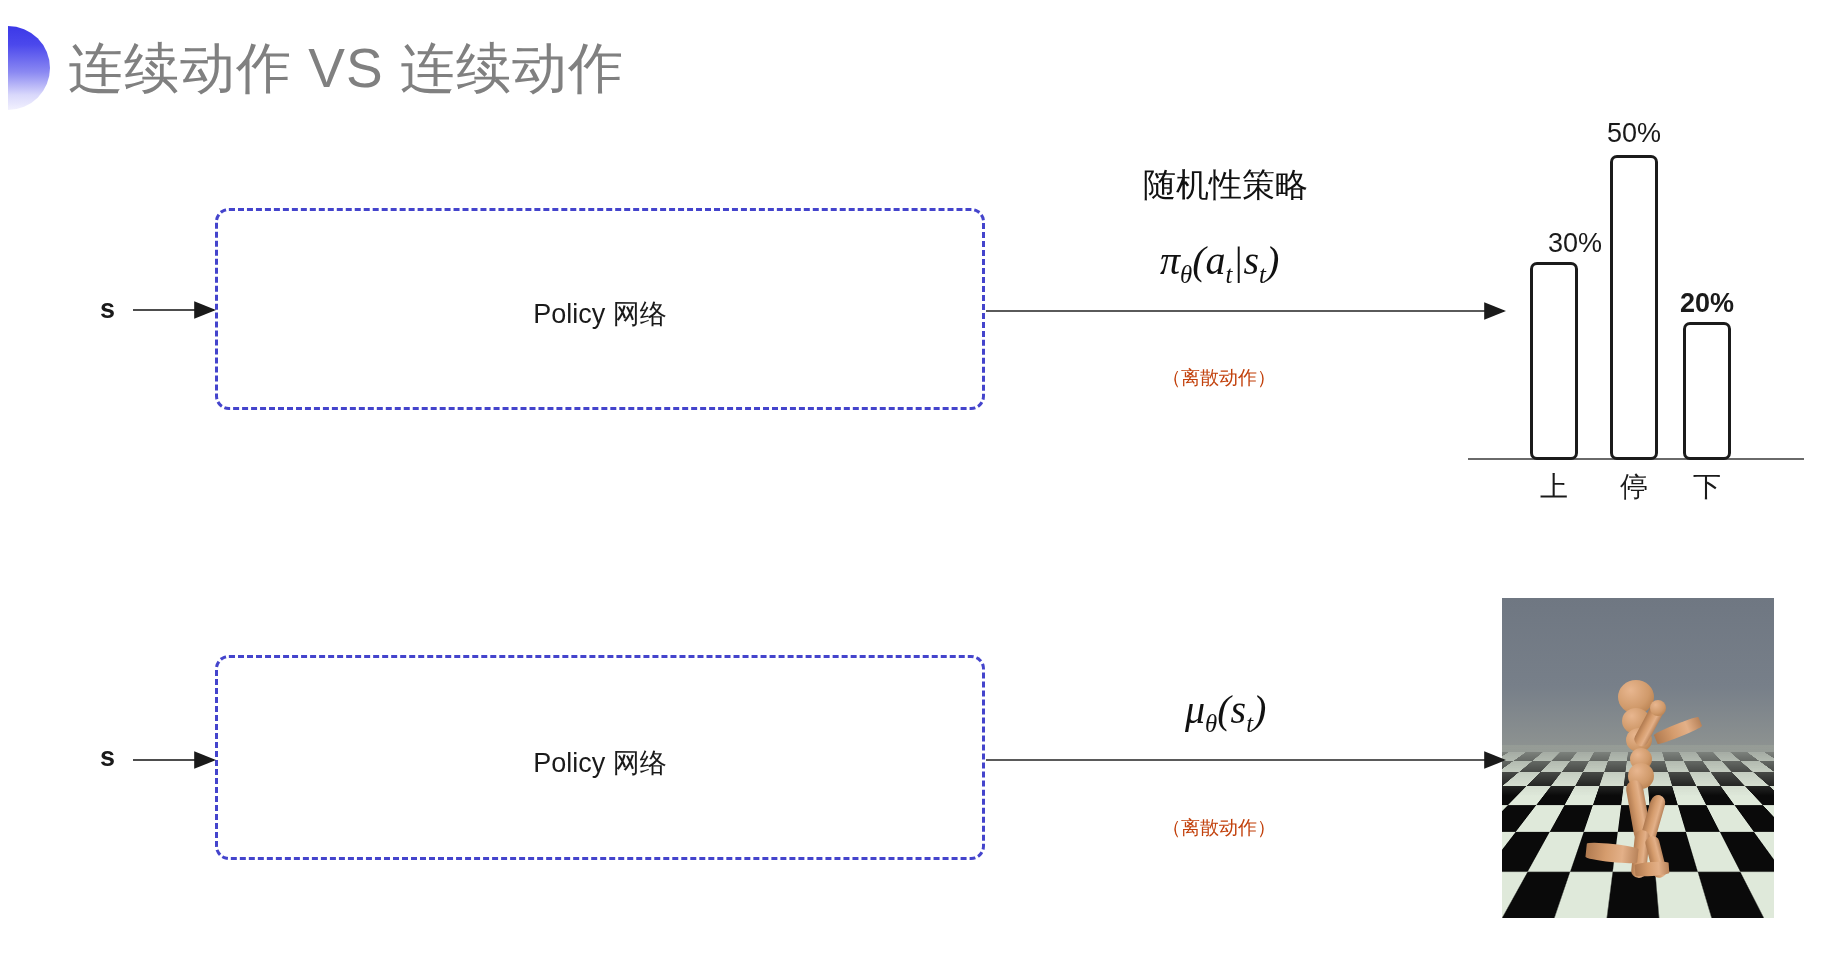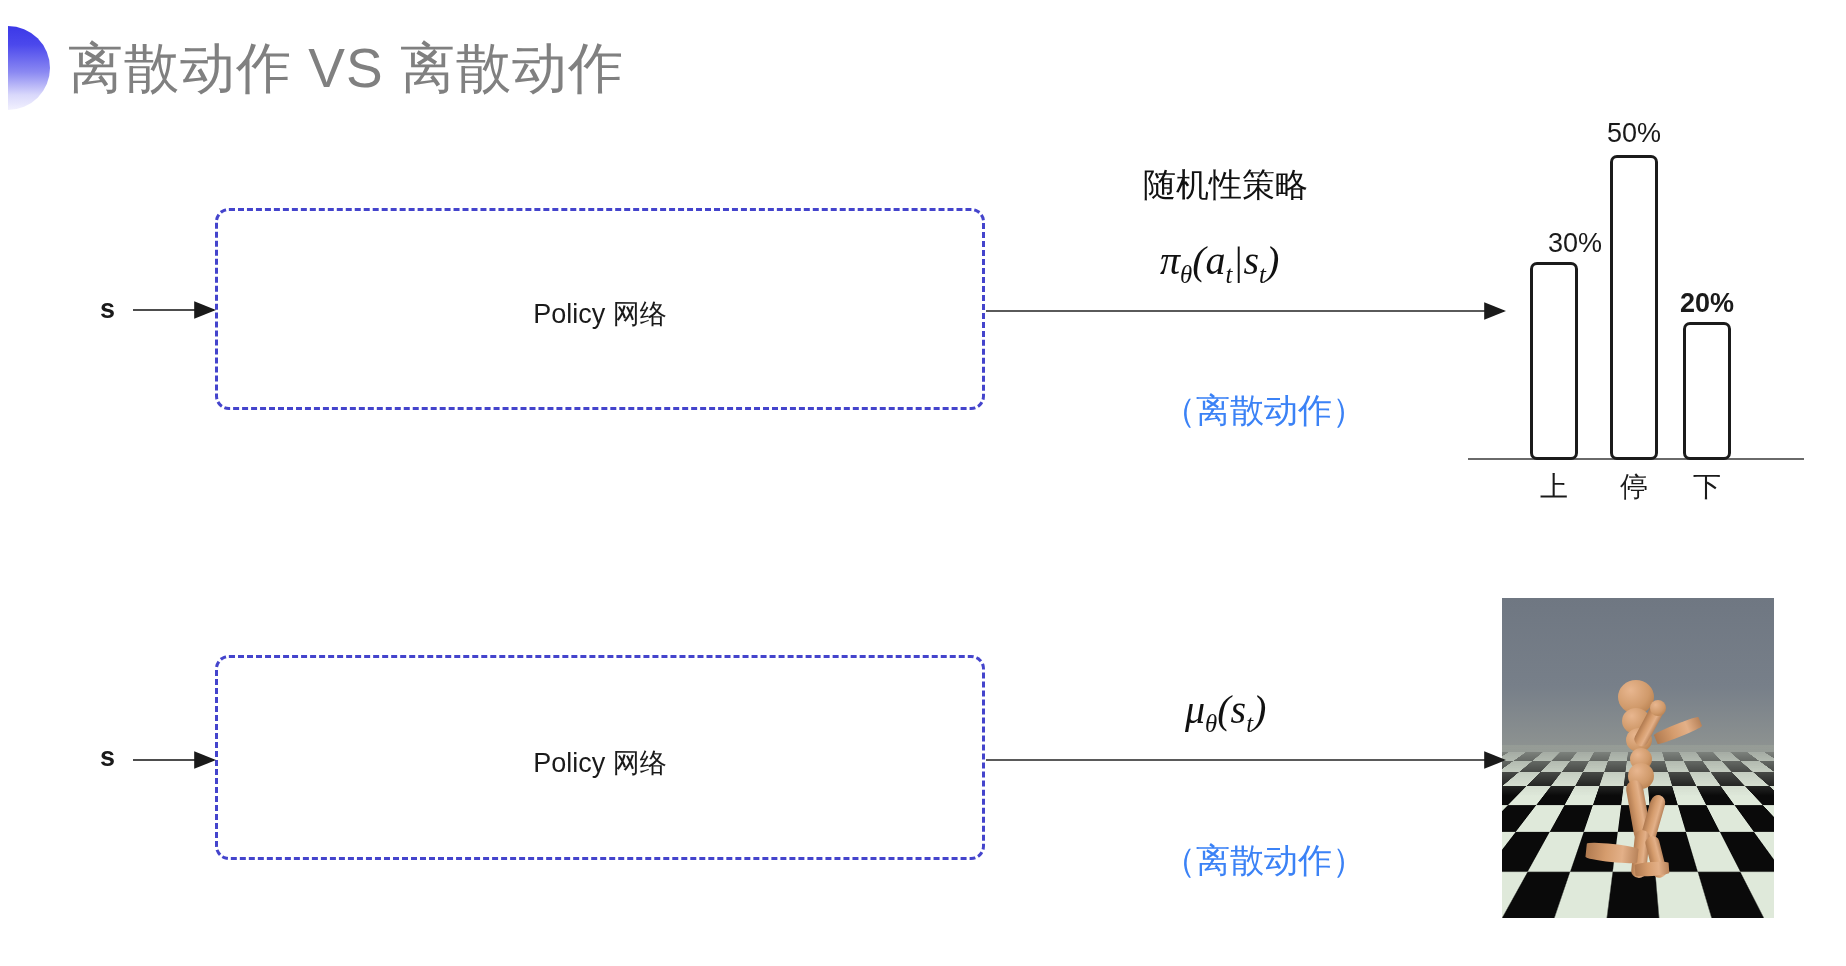--- a/index.html
+++ b/index.html
@@ -77,24 +77,23 @@
     color: #111;
     white-space: nowrap;
   }
   .sub {
     font-size: 0.62em;
     vertical-align: sub;
     font-style: italic;
   }
   .red-note {
     position: absolute;
-    font-size: 34px;
-    color: #3b82f6;
-    white-space: nowrap;
-    margin-top: 23px;
+    font-size: 19px;
+    color: #c2410c;
+    white-space: nowrap;
   }
 
   
   #arrow-layer {
     position: absolute;
     left: 0;
     top: 0;
     width: 1846px;
     height: 966px;
     pointer-events: none;
@@ -189,21 +188,21 @@
     background: linear-gradient(to bottom, rgba(226,178,132,0.55), rgba(226,178,132,0.05));
     filter: blur(5px);
   }
 </style>
 </head>
 <body>
 
 <div id="slide">
 
   <div id="title-decoration"></div>
-  <div id="page-title">离散动作 VS 离散动作</div>
+  <div id="page-title">连续动作 VS 连续动作</div>
 
   <div class="state-label" style="left:100px; top:294px;">s</div>
 
   <div class="box" style="left:215px; top:208px; width:770px; height:202px;">
     <div class="box-label" style="top:85px;">Policy 网络</div>
   </div>
 
   <div class="policy-text" style="left:1143px; top:163px;">随机性策略</div>
 
   <div class="formula" style="left:1160px; top:237px;text-align:center;">

